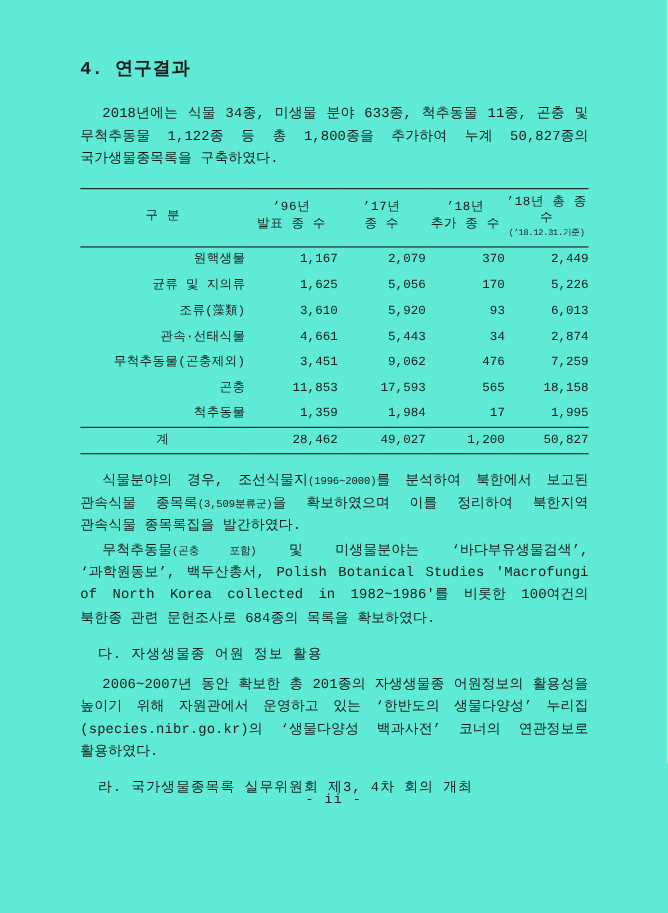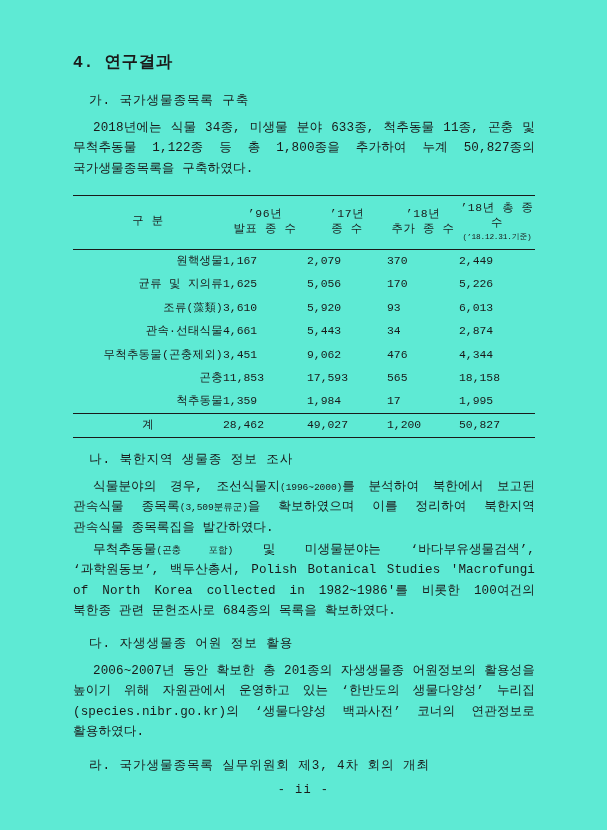--- a/index.html
+++ b/index.html
@@ -98,21 +98,21 @@
   table.spec tbody td {
     padding: 4.5px 0;
     line-height: 1.25;
   }
   td.c-name {
     text-align: right;
     padding-left: 4px;
     letter-spacing: 0.3px;
   }
   td.c-num {
-    text-align: left;
+    text-align: right;
     font-variant-numeric: tabular-nums;
   }
   tr.total td {
     border-top: 1px solid #1a1a1a;
     border-bottom: 1.4px solid #1a1a1a;
     padding: 5px 0;
   }
   tr.total td.c-name {
     text-align: center;
     padding-left: 0;
@@ -126,35 +126,34 @@
   col.w-a    { width: 84px; }
   col.w-b    { width: 80px; }
   col.w-c    { width: 72px; }
   col.w-d    { width: 76px; }
 
   
   .footer {
     position: absolute;
     left: 0;
     right: 0;
-    top: 783px;
+    top: 720px;
     text-align: center;
     font-size: 12px;
     letter-spacing: 1.4px;
   }
 </style>
 </head>
 <body>
 
 <div class="page">
   <div class="content">
 
     <h1 class="h-main">4. 연구결과</h1>
 
-    <h2 class="h-sub">가. 국가생물종목록 구축</h2>
     <p class="para">2018년에는 식물 34종, 미생물 분야 633종, 척추동물 11종, 곤충 및 무척추동물 1,122종 등 총 1,800종을 추가하여 누계 50,827종의 국가생물종목록을 구축하였다.</p>
 
     <div class="tbl-wrap">
       <table class="spec">
         <colgroup>
           <col class="w-name">
             <col class="w-a">
             <col class="w-b">
             <col class="w-c">
             <col class="w-d">
@@ -209,21 +208,21 @@
               <td class="c-num">4,661</td>
               <td class="c-num">5,443</td>
               <td class="c-num">34</td>
               <td class="c-num">2,874</td>
             </tr>
             <tr>
               <td class="c-name"><span>무척추동물(곤충제외)</span></td>
               <td class="c-num">3,451</td>
               <td class="c-num">9,062</td>
               <td class="c-num">476</td>
-              <td class="c-num">4,344</td>
+              <td class="c-num">7,259</td>
             </tr>
             <tr>
               <td class="c-name"><span>곤충</span></td>
               <td class="c-num">11,853</td>
               <td class="c-num">17,593</td>
               <td class="c-num">565</td>
               <td class="c-num">18,158</td>
             </tr>
             <tr>
               <td class="c-name"><span>척추동물</span></td>
@@ -236,21 +235,20 @@
               <td class="c-name">계</td>
               <td class="c-num">28,462</td>
               <td class="c-num">49,027</td>
               <td class="c-num">1,200</td>
               <td class="c-num">50,827</td>
             </tr>
           </tbody>
       </table>
     </div>
 
-    <h2 class="h-sub">나. 북한지역 생물종 정보 조사</h2>
     <p class="para">
       <span>식물분야의 경우, 조선식물지</span><span class="sm">(1996~2000)</span><span>를 분석하여 북한에서 보고된 관속식물 종목록</span><span class="sm">(3,509분류군)</span><span>을 확보하였으며 이를 정리하여 북한지역 관속식물 종목록집을 발간하였다.</span>
     </p>
     <p class="para">
       <span>무척추동물</span><span class="sm">(곤충 포함)</span><span> 및 미생물분야는 ‘바다부유생물검색’, ‘과학원동보’, 백두산총서, Polish Botanical Studies ′Macrofungi of North Korea collected in 1982~1986′를 비롯한 100여건의 북한종 관련 문헌조사로 684종의 목록을 확보하였다.</span>
     </p>
 
     <h2 class="h-sub spaced">다. 자생생물종 어원 정보 활용</h2>
     <p class="para">2006~2007년 동안 확보한 총 201종의 자생생물종 어원정보의 활용성을 높이기 위해 자원관에서 운영하고 있는 ‘한반도의 생물다양성’ 누리집(species.nibr.go.kr)의 ‘생물다양성 백과사전’ 코너의 연관정보로 활용하였다.</p>
 

